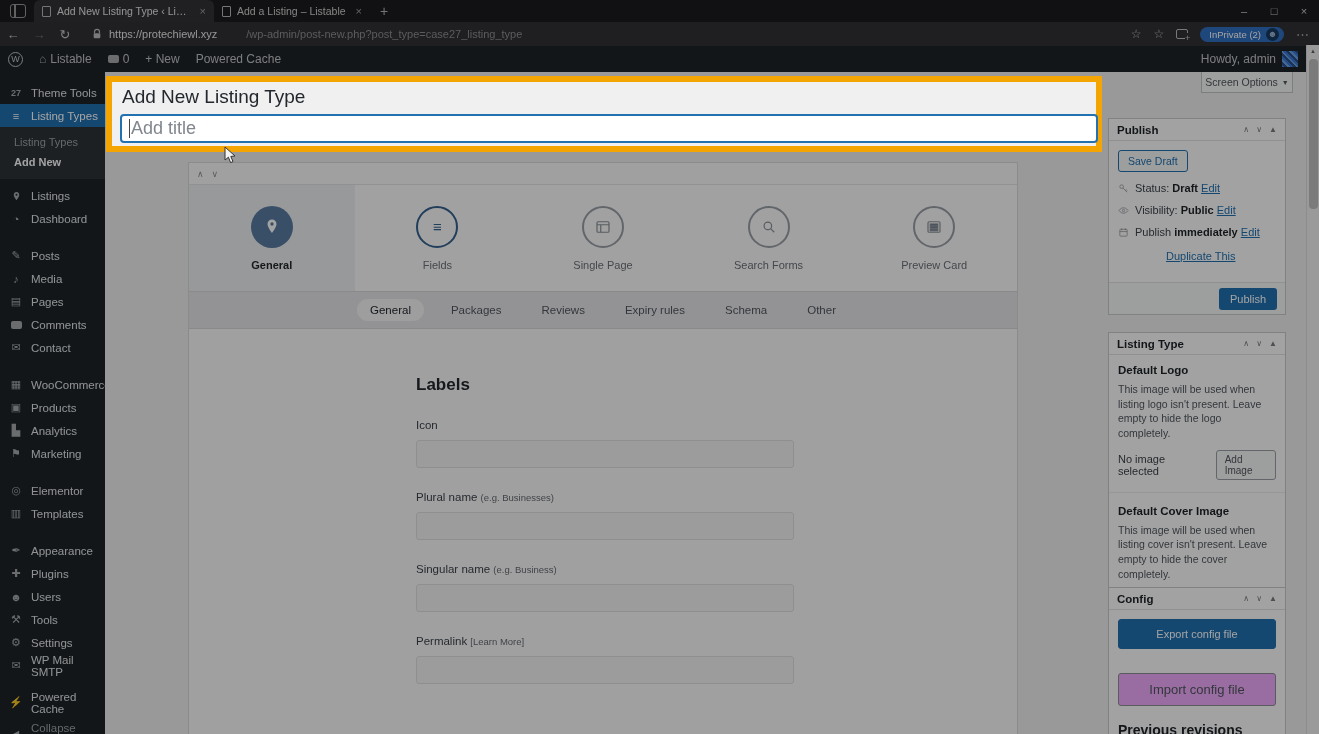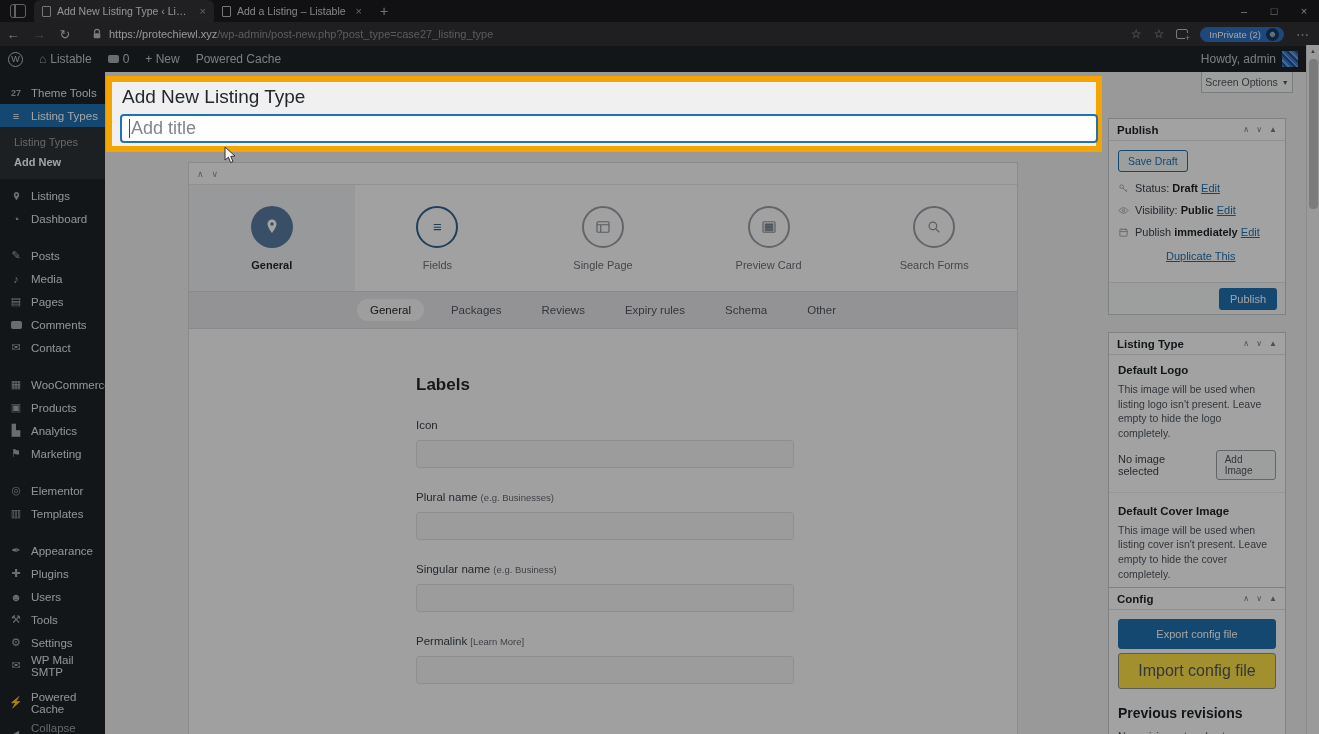--- a/index.html
+++ b/index.html
@@ -18,21 +18,21 @@
   .newtab { font-size:14px; color:#b5b5b5; padding:0 10px; }
   .win-controls { margin-left:auto; display:flex; }
   .win-controls span { width:30px; text-align:center; font-size:11px; color:#c9c9c9; line-height:22px; }
 
   .toolbar { position:absolute; top:22px; left:0; width:1319px; height:24px; background:#313134; display:flex; align-items:center; color:#bdbdbf; font-size:12px; }
   .nav-ic { width:26px; text-align:center; font-size:13px; color:#c7c7c9; }
   .nav-ic.dim { color:#6d6d70; }
   .url-area { display:flex; align-items:center; gap:7px; margin-left:14px; flex:1; min-width:0; }
   .url-text { font-size:11px; white-space:nowrap; overflow:hidden; }
   .url-host { color:#e8e8ea; font-weight:normal; }
-  .url-path { color:#8f8f93; }
+  .url-path { color:#8f8f93;margin-left:29px; }
   .tb-right { display:flex; align-items:center; gap:12px; margin-right:10px; }
   .tb-right .star { font-size:12px; color:#bdbdbf; }
   .collections { width:12px; height:10px; border:1.2px solid #bdbdbf; border-radius:2px; position:relative; }
   .collections:after { content:"+"; position:absolute; right:-3px; bottom:-5px; font-size:9px; background:#313134; color:#bdbdbf; }
   .inprivate { background:#2f6fc1; color:#fff; font-size:9.5px; padding:1px 5px 1px 9px; border-radius:9px; display:flex; align-items:center; gap:5px; }
   .inprivate .avatar-circ { width:13px; height:13px; border-radius:50%; background:#17395f; color:#9fb8d6; font-size:9px; line-height:13px; text-align:center; }
   .more-dots { color:#bdbdbf; font-size:13px; }
 
   
   .adminbar { position:absolute; top:46px; left:0; width:1306px; height:26px; background:#1d2327; display:flex; align-items:center; color:#c3c4c7; font-size:12px; }
@@ -120,21 +120,21 @@
 
   .panel-listing { top:332px; }
   .lt-heading { font-weight:bold; font-size:11.5px; color:#1d2327; margin-bottom:6px; }
   .lt-desc { font-size:10.5px; color:#50575e; line-height:1.4; margin-bottom:9px; }
   .img-row { display:flex; align-items:center; gap:18px; margin-bottom:4px; }
   .btn-addimg { background:#f6f7f7; border:1px solid #9aa0a6; color:#50575e; border-radius:3px; font-size:10px; padding:3px 8px; }
   .lt-sep { border-top:1px solid #ececee; margin:12px -9px 12px; }
 
   .panel-config { top:587px; height:160px; }
   .btn-export { display:block; width:100%; background:#2271b1; color:#fff; text-align:center; border-radius:3px; font-size:11px; padding:8px 0; border:1px solid #2271b1; }
-  .btn-import { display:block; width:100%; background:#fde047; color:#50575e; text-align:center; border-radius:3px; font-size:16px; padding:8px 0; border:1px solid #8c8f94; margin-top:4px; }
+  .btn-import { display:block; width:100%; background:#f0abfc; color:#50575e; text-align:center; border-radius:3px; font-size:13px; padding:8px 0; border:1px solid #8c8f94; margin-top:24px; }
   .prev-rev { font-weight:bold; font-size:14px; color:#1d2327; margin-top:16px; }
   .no-rev { font-size:10.5px; color:#50575e; margin-top:9px; }
 
   
   .scrollbar { position:absolute; top:45px; right:0; width:13px; height:689px; background:#f1f1f1; border-left:1px solid #dcdcde; }
   .sb-up { height:13px; text-align:center; font-size:6px; color:#606060; line-height:13px; }
   .sb-thumb { position:absolute; top:14px; left:2px; width:9px; height:150px; background:#c1c1c1; border-radius:4px; }
 </style>
 </head>
 <body>
@@ -337,39 +337,39 @@
       <div class="itab">
         <span class="circ grey-out">
             <svg viewBox="0 0 24 24">
               <rect x="4" y="5" width="16" height="14" rx="1.5"></rect>
               <path d="M4 9h16M9 9v10"></path>
             </svg>
           </span>
         <span class="lbl">Single Page</span>
       </div>
       <div class="itab">
+        <span class="circ grey-out">
+            <svg viewBox="0 0 24 24">
+              <circle cx="10.5" cy="10.5" r="5"></circle>
+              <path d="M14.5 14.5L19 19"></path>
+            </svg>
+          </span>
+        <span class="lbl">Search Forms</span>
+      </div>
+      <div class="itab">
         <span class="circ grey-out blue-lines">
             <svg viewBox="0 0 24 24">
               <rect x="4" y="5" width="16" height="14" rx="1.5"></rect>
               <rect class="ln" x="7" y="8" width="10" height="2"></rect>
               <rect class="ln" x="7" y="11.5" width="10" height="2"></rect>
               <rect class="ln" x="7" y="15" width="10" height="2"></rect>
             </svg>
           </span>
         <span class="lbl">Preview Card</span>
       </div>
-      <div class="itab">
-        <span class="circ grey-out">
-            <svg viewBox="0 0 24 24">
-              <circle cx="10.5" cy="10.5" r="5"></circle>
-              <path d="M14.5 14.5L19 19"></path>
-            </svg>
-          </span>
-        <span class="lbl">Search Forms</span>
-      </div>
     </div>
     <div class="subtabs">
       <span class="stab active">General</span>
       <span class="stab">Packages</span>
       <span class="stab">Reviews</span>
       <span class="stab">Expiry rules</span>
       <span class="stab">Schema</span>
       <span class="stab">Other</span>
     </div>
     <div class="form-area">

